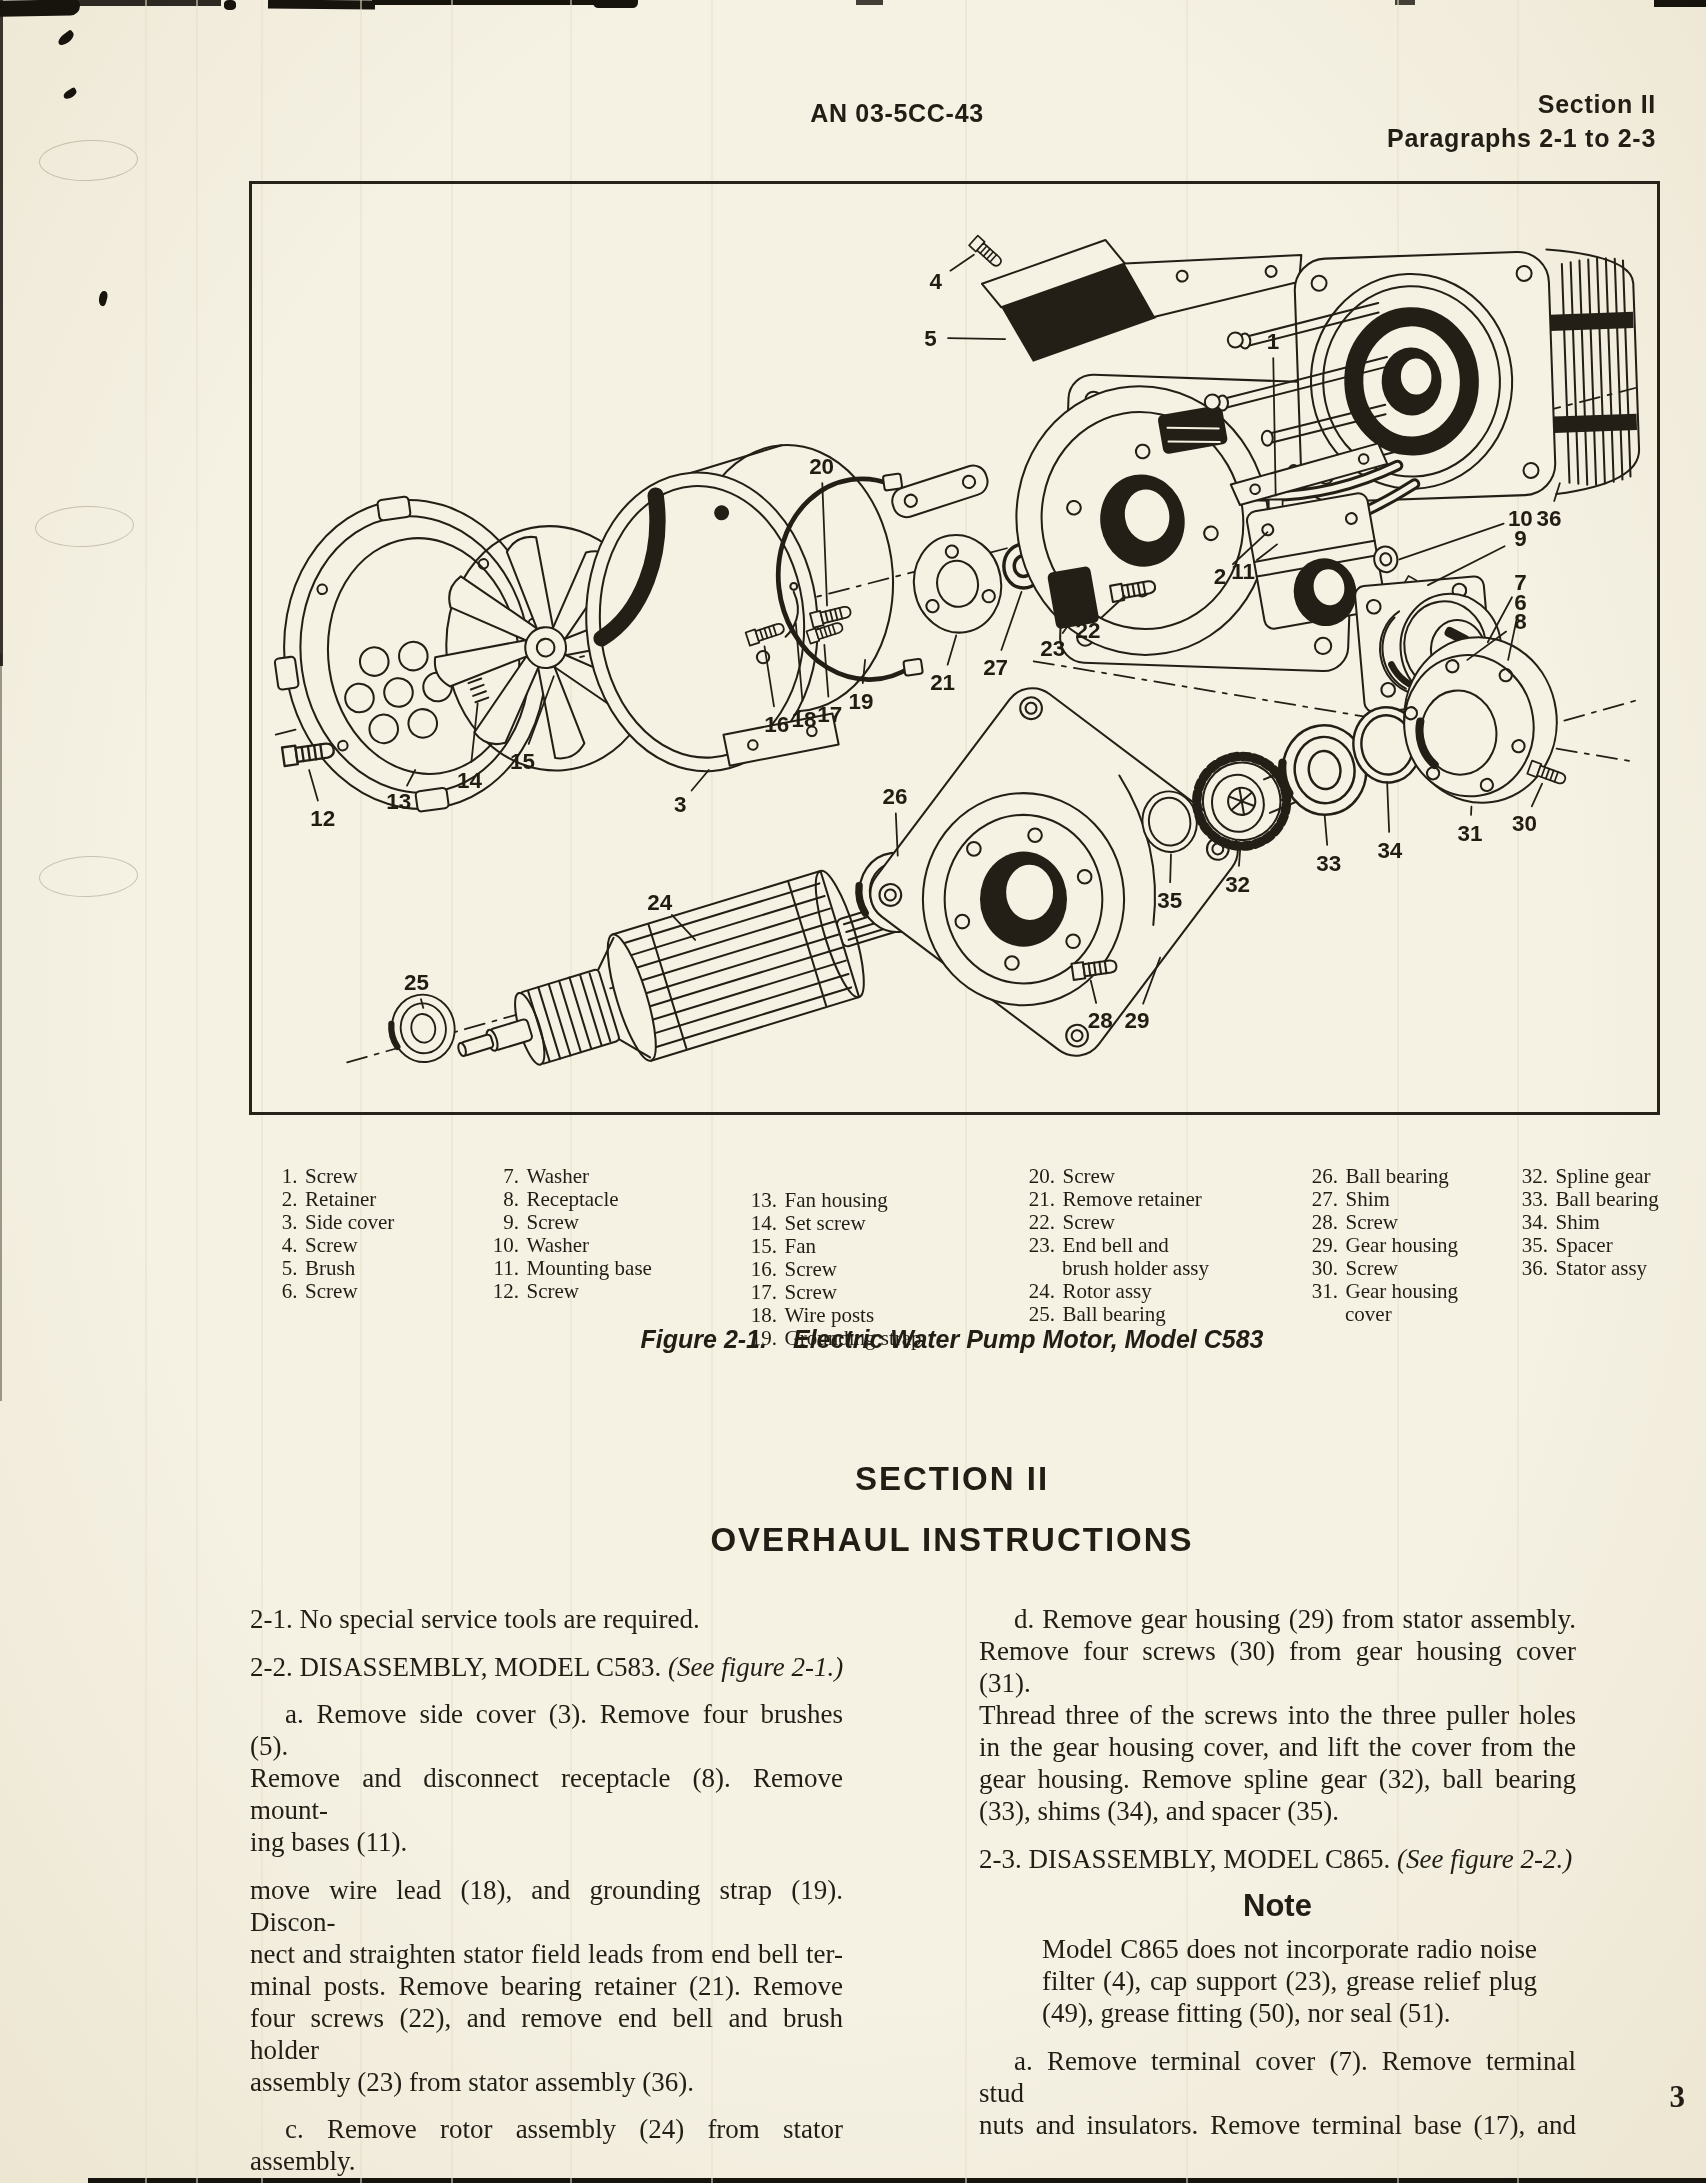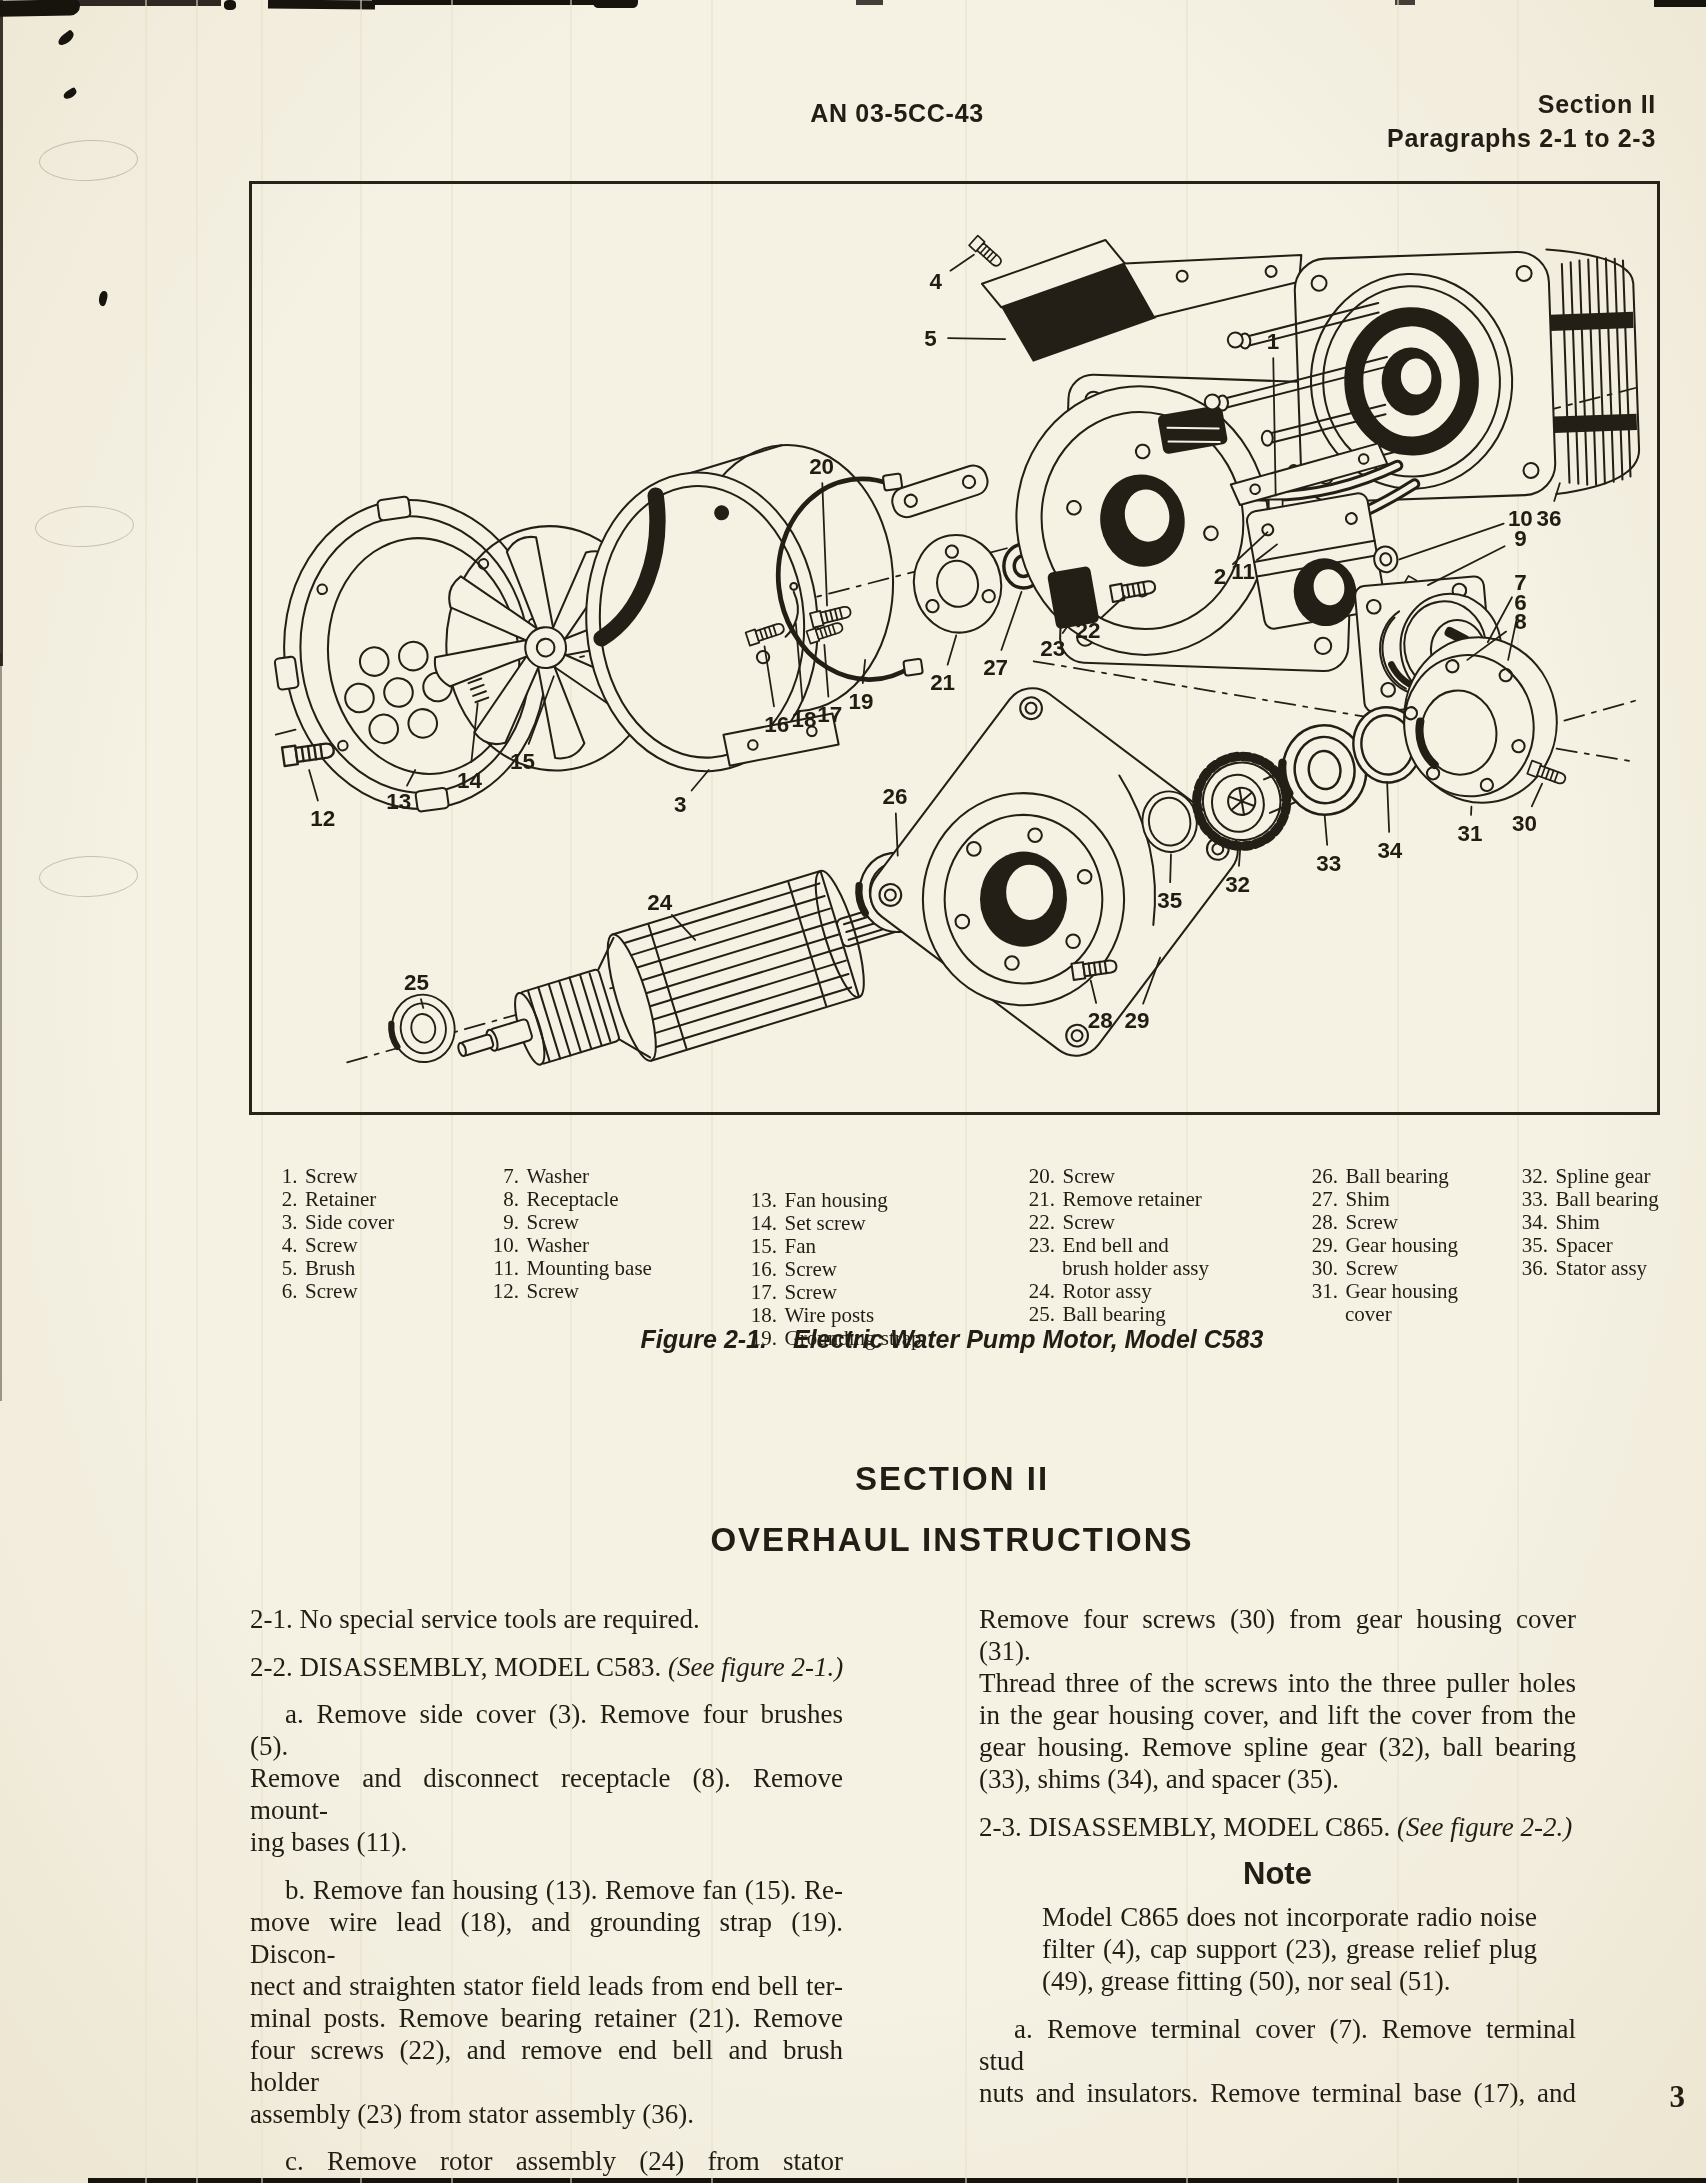--- a/index.html
+++ b/index.html
@@ -543,33 +543,33 @@
 
   <div id="col-left" class="bodycol">
       <div class="single">2-1. No special service tools are required.</div>
       <div class="single">2-2. DISASSEMBLY, MODEL C583. <i>(See figure 2-1.)</i></div>
       <div class="para">
         <div class="line first">a. Remove side cover (3). Remove four brushes (5).</div>
         <div class="line">Remove and disconnect receptacle (8). Remove mount-</div>
         <div class="line noj">ing bases (11).</div>
       </div>
       <div class="para">
-        <div class="line first">b. Remove fan housing (13). Remove fan (15). Re-</div>
         <div class="line">move wire lead (18), and grounding strap (19). Discon-</div>
         <div class="line">nect and straighten stator field leads from end bell ter-</div>
         <div class="line">minal posts. Remove bearing retainer (21). Remove</div>
         <div class="line">four screws (22), and remove end bell and brush holder</div>
         <div class="line noj">assembly (23) from stator assembly (36).</div>
       </div>
       <div class="para">
         <div class="line first">c. Remove rotor assembly (24) from stator assembly.</div>
       </div>
     </div>
   <div id="col-right" class="bodycol">
       <div class="para">
+        <div class="line first">d. Remove gear housing (29) from stator assembly.</div>
         <div class="line">Remove four screws (30) from gear housing cover (31).</div>
         <div class="line">Thread three of the screws into the three puller holes</div>
         <div class="line">in the gear housing cover, and lift the cover from the</div>
         <div class="line">gear housing. Remove spline gear (32), ball bearing</div>
         <div class="line noj">(33), shims (34), and spacer (35).</div>
       </div>
       <div class="single">2-3. DISASSEMBLY, MODEL C865. <i>(See figure 2-2.)</i></div>
       <div class="note-head">Note</div>
       <div class="note-block">
         <div class="line">Model C865 does not incorporate radio noise</div>

